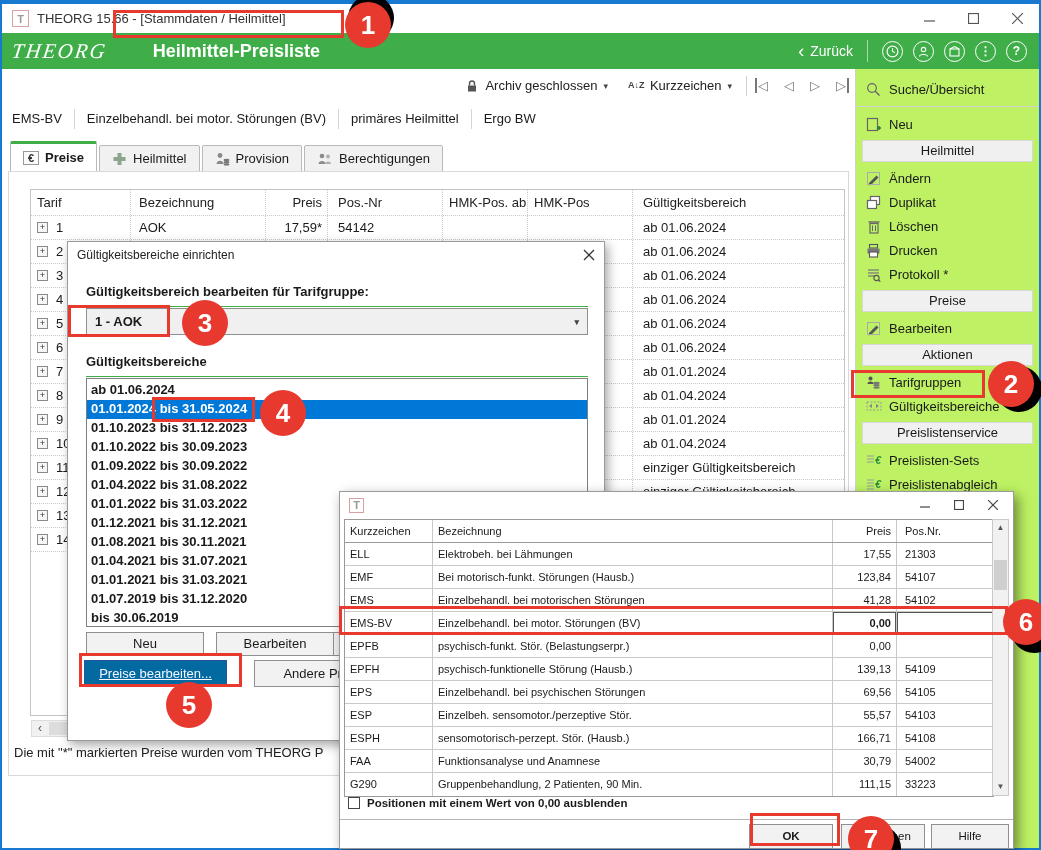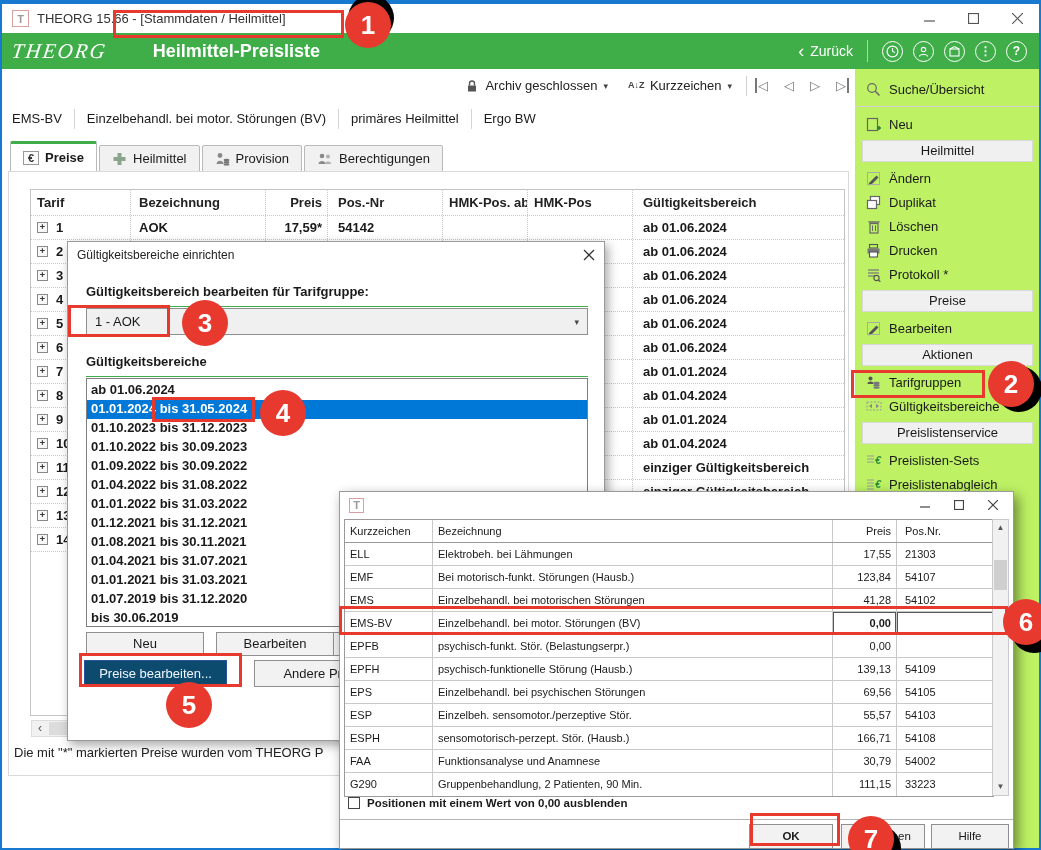--- a/index.html
+++ b/index.html
@@ -40,21 +40,21 @@
 
   
   #tabs { position:absolute; left:8px; top:137px; display:flex; align-items:flex-end; height:31px; }
   .tab { display:flex; align-items:center; gap:6px; padding:0 12px; height:27px; background:#f1f1f1; border:1px solid #b9b9b9; margin-right:2px; font-size:13px; border-radius:2px 2px 0 0; }
   .tab.active { background:#fff; border-top:3px solid #3fae49; height:31px; font-weight:bold; border-bottom-color:#fff; }
   .eurobox { width:16px; height:14px; border:1px solid #999; display:flex; align-items:center; justify-content:center; font-size:11px; color:#333; background:#fbfbfb; }
 
   
   #panel { position:absolute; left:6px; top:167px; width:841px; height:605px; border:1px solid #d9d9d9; background:#fff; }
   #ptable { position:absolute; left:28px; top:185px; width:815px; height:527px; border:1px solid #c4c4c4; background:#fff; font-size:13px; }
-  .prow { display:flex; height:24px; line-height:23px; border-bottom:1px dotted #c9c9c9;font-weight:bold; }
+  .prow { display:flex; height:24px; line-height:23px; border-bottom:1px dotted #c9c9c9; }
   #phead { height:26px; line-height:25px; color:#222; }
   .pc { border-right:1px dotted #c9c9c9; overflow:hidden; white-space:nowrap; }
   .pc:last-child { border-right:none; }
   .c-tree { width:100px; display:flex; align-items:center; padding-left:6px; }
   .c-bez { width:135px; padding-left:8px; }
   .c-preis { width:62px; text-align:right; padding-right:5px; }
   .c-pos { width:115px; padding-left:10px; }
   .c-h1 { width:85px; padding-left:6px; }
   .c-h2 { width:105px; padding-left:6px; }
   .c-g { flex:1; padding-left:10px; }
@@ -74,30 +74,30 @@
   .ssec { height:22px; line-height:20px; background:#f0f0f0; border:1px solid #d8d8d8; margin:4px 6px; text-align:center; }
   .sic { width:17px; height:16px; flex:none; display:flex; align-items:center; justify-content:center; position:relative; }
   .eg { color:#2f8f3a; font-weight:bold; font-size:11px; font-style:italic; }
 
   
   .dialog { position:absolute; background:#fff; border:1px solid #9a9a9a; }
   #dlg1 { left:65px; top:237px; width:538px; height:500px; z-index:10; box-shadow:3px 4px 10px rgba(0,0,0,.35); }
   .dtitle { height:26px; display:flex; align-items:center; padding:0 9px; font-size:12px; color:#222; }
   .dclose { margin-left:auto; color:#444; }
   .glabel { position:absolute; left:18px; right:16px; font-weight:bold; font-size:13px; border-bottom:1px solid #3fae49; padding-bottom:7px; }
-  #d1select { position:absolute; left:18px; right:16px; top:66px; height:27px; background:#f0f0f0; border:1px solid #8f8f8f; display:flex; align-items:center; padding-left:8px; font-weight:normal; font-size:13px; }
+  #d1select { position:absolute; left:18px; right:16px; top:66px; height:27px; background:#f0f0f0; border:1px solid #8f8f8f; display:flex; align-items:center; padding-left:8px; font-weight:bold; font-size:13px; }
   #d1select .caret { margin-left:auto; padding-right:8px; }
   #d1list { position:absolute; left:18px; right:16px; top:136px; height:249px; border:1px solid #7f7f7f; padding-top:2px; font-weight:bold; font-size:13px; overflow:hidden; }
   .li { height:19px; line-height:18px; padding-left:4px; white-space:nowrap; }
   .li.sel { background:#0078d7; color:#fff; }
   .dbtn { position:absolute; height:24px; background:#f2f2f2; border:1px solid #8f8f8f; font-size:13px; text-align:center; line-height:22px; }
   #d1neu { left:18px; top:390px; width:118px; }
   #d1bearb { left:148px; top:390px; width:118px; }
   #d1loesch { left:265px; top:390px; width:118px; text-align:left; padding-left:5px; }
-  #d1preise { left:16px; top:418px; width:143px; height:27px; line-height:25px; background:#0c4a6e; border:1px solid #28549b; color:#f4f7ff; }
+  #d1preise { left:16px; top:418px; width:143px; height:27px; line-height:25px; background:#0369a1; border:1px solid #28549b; color:#f4f7ff; text-decoration:underline; }
   #d1andere { left:186px; top:418px; width:152px; height:27px; line-height:25px; }
 
   #dlg2 { left:337px; top:487px; width:675px; height:358px; z-index:20; box-shadow:4px 5px 12px rgba(0,0,0,.45); font-size:11px; }
   #dlg2 .dtitle { gap:7px; }
   #d2controls { margin-left:auto; display:flex; gap:24px; padding-right:6px; color:#444; align-items:center; }
   #d2table { position:absolute; left:4px; top:27px; width:650px; border:1px solid #9a9a9a; }
   .d2row { display:flex; height:23px; line-height:22px; border-bottom:1px solid #c9c9c9; background:#fff; }
   .d2row:last-child { border-bottom:none; }
   #d2head { border-bottom:1px solid #9a9a9a; }
   .d2c { border-right:1px solid #c9c9c9; padding-left:5px; overflow:hidden; white-space:nowrap; }

